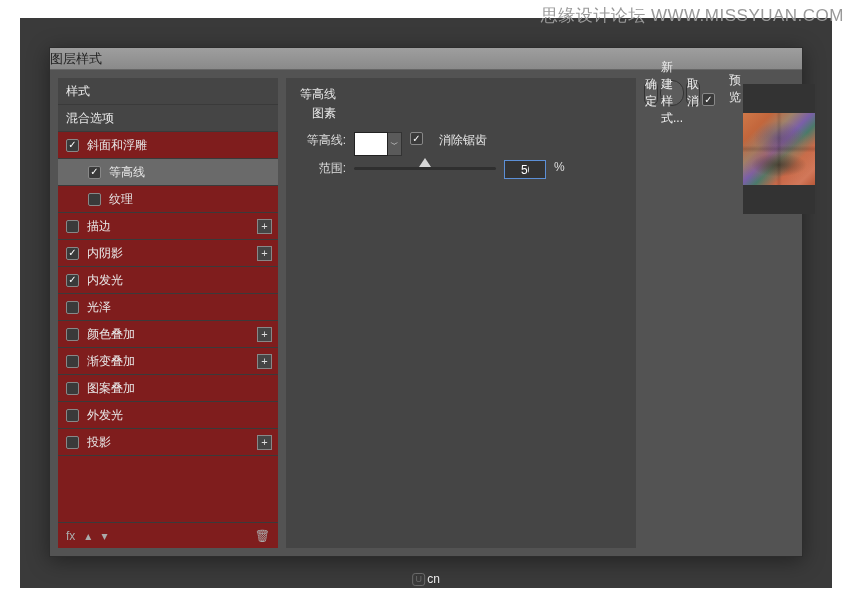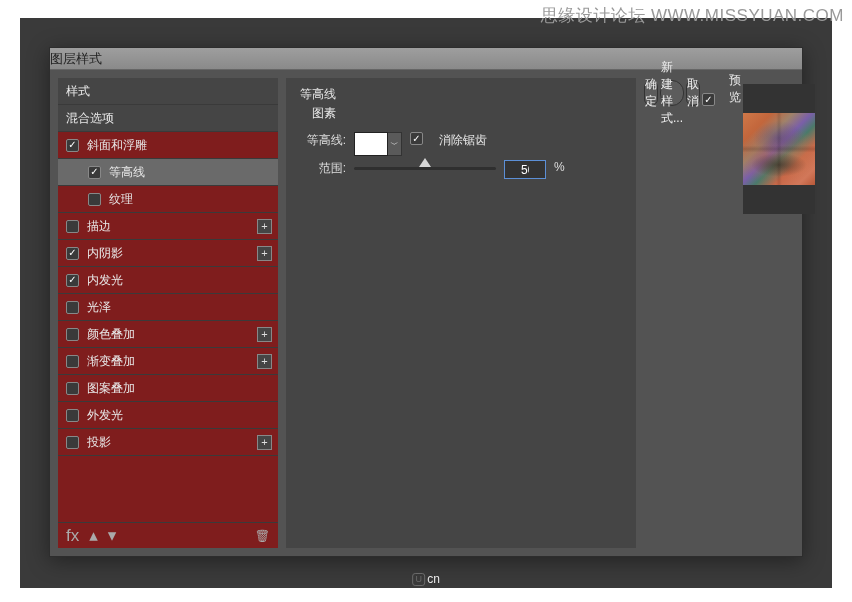--- a/index.html
+++ b/index.html
@@ -13,21 +13,21 @@
 .row{height:27px;display:flex;align-items:center;padding:0 8px;border-bottom:1px solid #3a3a3a;position:relative}
 .row.head{background:#454545}
 .row.sub{padding-left:30px}
 .row.sel{background:#6a6a6a}
 .chk{width:13px;height:13px;border:1px solid #888;border-radius:2px;margin-right:8px;display:inline-flex;align-items:center;justify-content:center;background:#3a3a3a;flex-shrink:0}
 .chk.on{background:#3a3a3a}
 .chk.on::after{content:"✓";color:#fff;font-size:10px;line-height:1}
 .plus{position:absolute;right:6px;width:15px;height:15px;border:1px solid #888;display:flex;align-items:center;justify-content:center;font-size:11px;color:#ddd;background:#454545}
 .spacer{flex:1}
 .foot{height:26px;border-top:1px solid #3a3a3a;display:flex;align-items:center;padding:0 8px;gap:10px;color:#aaa}
-.foot .ic{font-size:17px;color:#aaa}
+.foot .ic{font-size:12px;color:#aaa}
 .trash{margin-left:auto;font-size:12px;color:#aaa}
 .mid{flex:1;background:#454545;padding:8px 14px}
 .grp-title{font-size:12px;margin-bottom:2px}
 .grp-sub{font-size:12px;padding-left:12px;margin-bottom:10px}
 .fld{display:flex;height:28px;gap:8px}
 .fld .lbl{width:46px;text-align:right;color:#ddd}
 .contour{width:34px;height:24px;background:#fff;border:1px solid #222;position:relative;overflow:hidden}
 .contour::before{content:"";position:absolute;left:0;bottom:0;width:100%;height:100%;background:radial-gradient(ellipse 140% 180% at 50% 180%,#000 38%,#fff 40%)}
 .dd{width:14px;height:24px;background:#5a5a5a;border:1px solid #333;display:flex;align-items:center;justify-content:center;font-size:8px;border-left:none}
 .slider{width:142px;height:16px;position:relative;display:flex;align-items:center}

